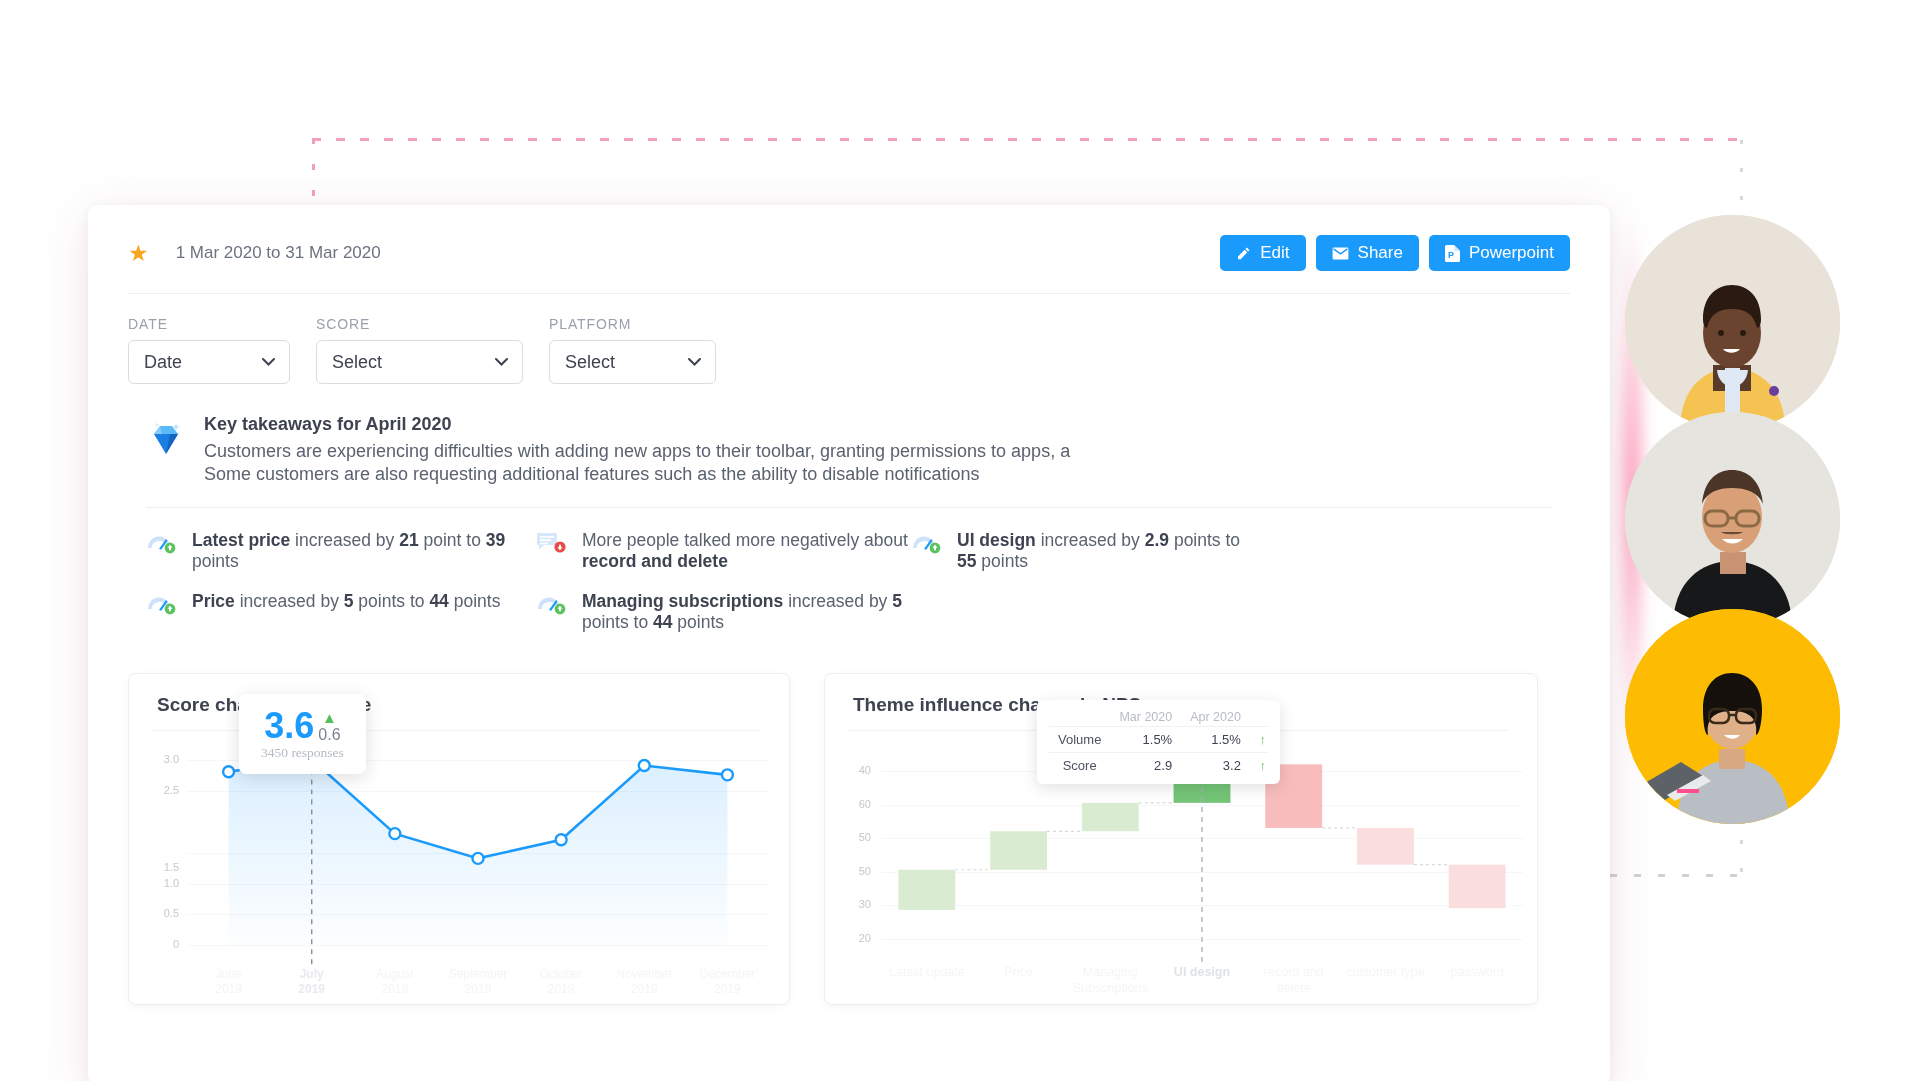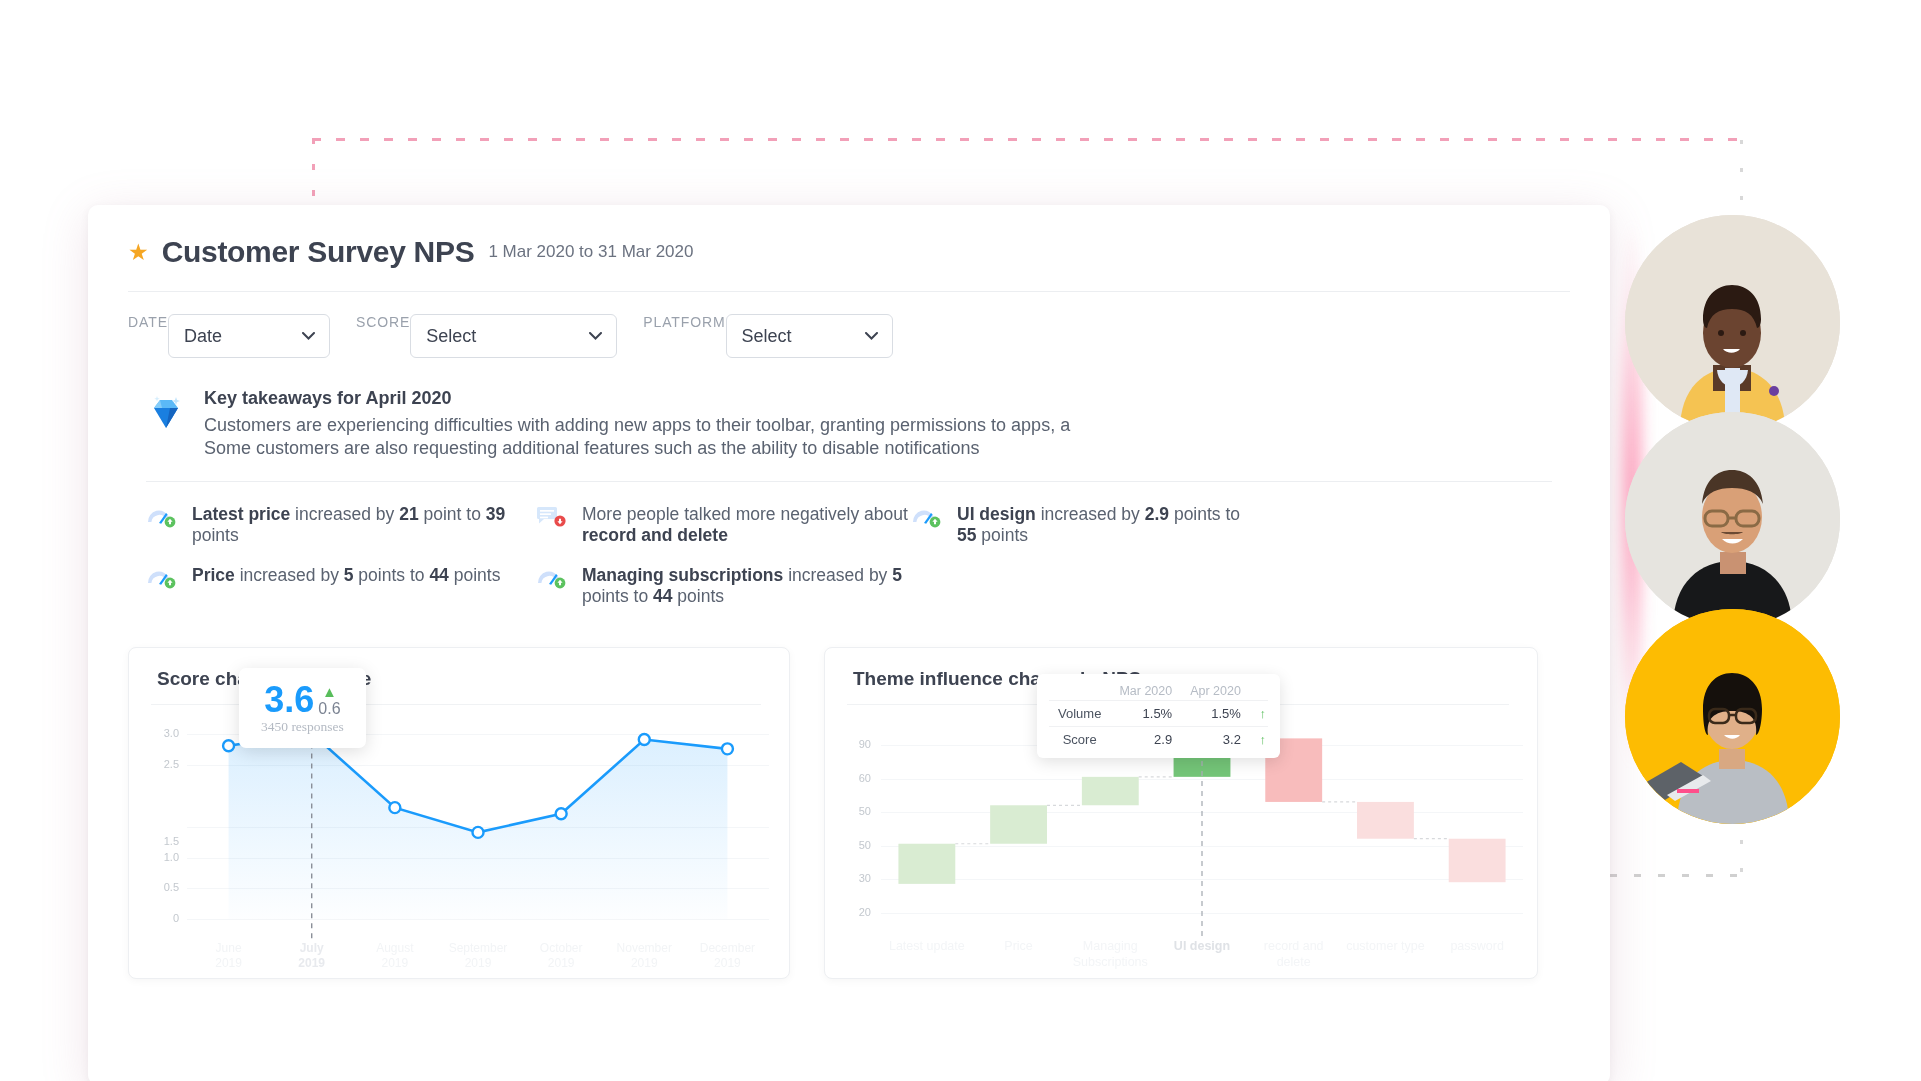--- a/index.html
+++ b/index.html
@@ -34,21 +34,21 @@
     background:#1a9bfc;color:#fff;border:none;border-radius:5px;
     height:36px;padding:0 16px;display:flex;align-items:center;gap:9px;
     font-size:17px;font-family:inherit;cursor:pointer;white-space:nowrap;
   }
   .btn svg{display:block;}
 
   .head-rule{margin:22px 40px 0 40px;border-bottom:1px solid #eceef1;}
 
   
   .filters{display:flex;gap:26px;padding:22px 40px 0 40px;}
-  .filter{display:flex;flex-direction:row;}
+  .filter{display:flex;flex-direction:column;}
   .filter-label{font-size:14px;letter-spacing:.9px;color:#9aa1ac;margin-bottom:8px;}
   .select-box{
     position:relative;border:1px solid #d9dde3;border-radius:6px;background:#fff;
     height:42px;display:flex;align-items:center;padding:0 40px 0 15px;
     font-size:18px;color:#3d4351;cursor:pointer;
   }
   .filter.w1 .select-box{width:105px;}
   .filter.w2 .select-box{width:150px;}
   .filter.w3 .select-box{width:110px;}
   .chev{position:absolute;right:14px;top:50%;transform:translateY(-50%);}
@@ -135,23 +135,45 @@
 <div class="dots-v pink" style="left:312px;top:138px;height:62px;"></div>
 <div class="dots-v" style="left:1740px;top:140px;height:740px;"></div>
 <div class="dots-h grey" style="left:1610px;top:874px;width:140px;"></div>
 
 <div class="glow"></div>
 
 <div class="card">
 
   <div class="card-head">
     <span class="star-icon">★</span>
-    <span class="page-title">Customer Survey NPS</span>
     <span class="date-range">1 Mar 2020 to 31 Mar 2020</span>
 
+    <div class="head-actions">
+      <button class="btn">
+        <svg width="15" height="15" viewBox="0 0 16 16">
+          <path d="M11.6 1.6l2.8 2.8-1.5 1.5-2.8-2.8zM9.2 4l2.8 2.8L5 14H2.2v-2.8z" fill="#fff"></path>
+        </svg>
+        <span>Edit</span>
+      </button>
+      <button class="btn">
+        <svg width="17" height="13" viewBox="0 0 18 14">
+          <rect x="0.5" y="0.5" width="17" height="13" rx="1.5" fill="#fff"></rect>
+          <path d="M1.5 2l7.5 5.4L16.5 2" stroke="#1a9bfc" stroke-width="1.6" fill="none"></path>
+        </svg>
+        <span>Share</span>
+      </button>
+      <button class="btn">
+        <svg width="15" height="17" viewBox="0 0 15 17">
+          <path d="M0 1.5A1.5 1.5 0 011.5 0H9l6 6v9.5A1.5 1.5 0 0113.5 17h-12A1.5 1.5 0 010 15.5z" fill="#fff"></path>
+          <path d="M9 0l6 6H9z" fill="#cfe9ff"></path>
+          <text x="3" y="12.5" font-family="Liberation Sans, sans-serif" font-size="9" font-weight="bold" fill="#1a9bfc">P</text>
+        </svg>
+        <span>Powerpoint</span>
+      </button>
+    </div>
   </div>
 
   <div class="head-rule"></div>
 
   <div class="filters">
     <div class="filter w1">
       <span class="filter-label">DATE</span>
       <div class="select-box">
         <span>Date</span>
         <svg class="chev" width="13" height="8" viewBox="0 0 13 8">
@@ -329,21 +351,21 @@
           </span>
         <div class="tt-sub">3450 responses</div>
       </div>
     </div>
 
     <div class="chart-card right">
       <div class="chart-title">Theme influence change in NPS</div>
       <div class="chart-rule"></div>
       <div class="plot" id="water-plot" style="height:270px;">
           <div class="gridline" style="left: 56px; top: 34.069px; width: 642px;"></div>
-          <div class="ytick" style="left: 16px; top: 27.069px;">90</div>
+          <div class="ytick" style="left: 16px; top: 27.069px;">40</div>
           <div class="gridline" style="left: 56px; top: 67.5172px; width: 642px;"></div>
           <div class="ytick" style="left: 16px; top: 60.5172px;">60</div>
           <div class="gridline" style="left: 56px; top: 100.966px; width: 642px;"></div>
           <div class="ytick" style="left: 16px; top: 93.9655px;">50</div>
           <div class="gridline" style="left: 56px; top: 134.414px; width: 642px;"></div>
           <div class="ytick" style="left: 16px; top: 127.414px;">50</div>
           <div class="gridline" style="left: 56px; top: 167.862px; width: 642px;"></div>
           <div class="ytick" style="left: 16px; top: 160.862px;">30</div>
           <div class="gridline" style="left: 56px; top: 201.31px; width: 642px;"></div>
           <div class="ytick" style="left: 16px; top: 194.31px;">20</div>

